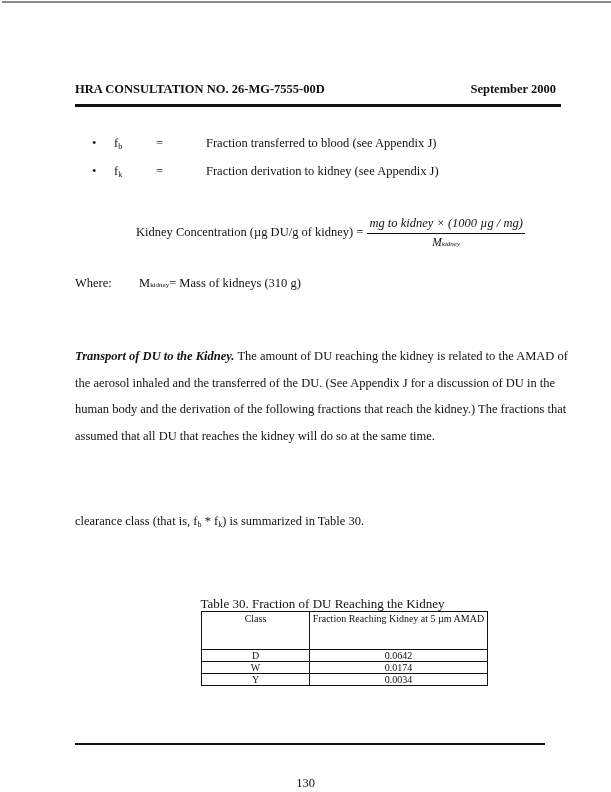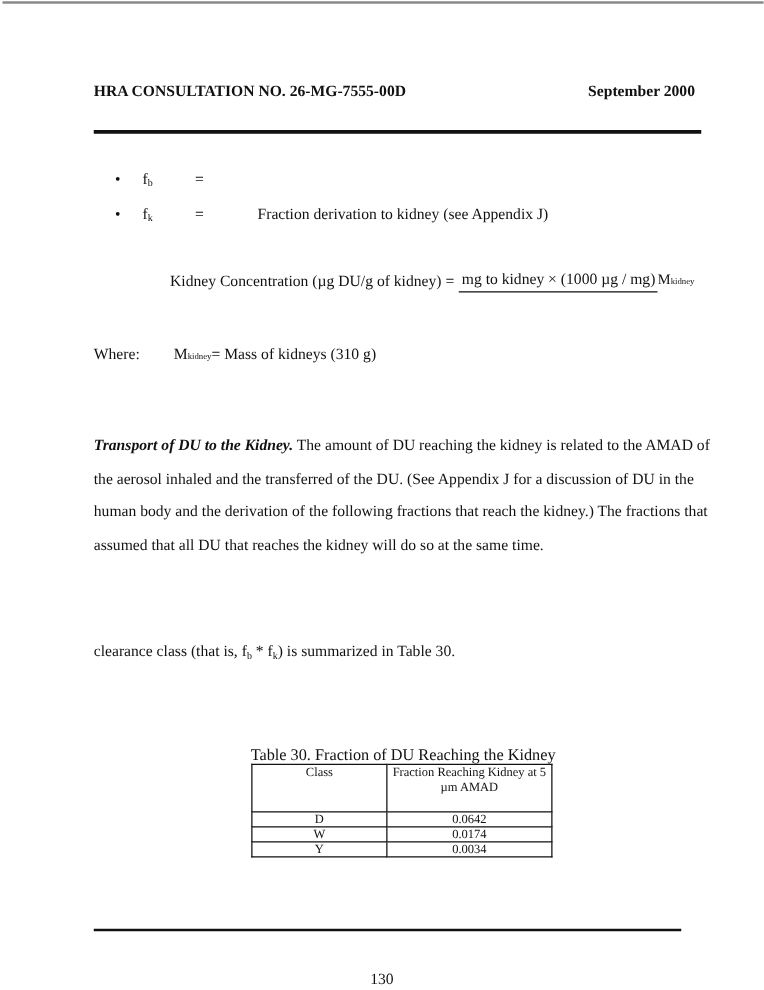--- a/index.html
+++ b/index.html
@@ -1,38 +1,38 @@
 <!DOCTYPE html>
 <html><head>
 <meta charset="utf-8">
 <style>
   html, body { margin: 0; padding: 0; background: #ffffff; }
   body { width: 611px; height: 792px; position: relative; overflow: hidden;
          font-family: "Liberation Serif", serif; color: #111; }
   .top-rule { position: absolute; left: 2px; right: 0; top: 1px; height: 2px; background: #8a8a8a; }
-  .header { position: absolute; left: 75px; right: 55px; top: 66px; font-weight: bold; font-size: 12.5px;
+  .header { position: absolute; left: 75px; right: 55px; top: 82px; font-weight: bold; font-size: 12.5px;
             display: flex; justify-content: space-between; }
   .header-rule { position: absolute; left: 75px; width: 486px; top: 104px; height: 3px; background: #111; }
   .bullet-row { position: absolute; left: 92px; font-size: 12.5px; display: flex; align-items: baseline; }
   .bullet-dot { width: 22px; }
   .bullet-sym { width: 42px; }
   .bullet-eq { width: 50px; }
   .sub { font-size: 8px; vertical-align: -2px; }
   .formula { position: absolute; left: 136px; top: 216px; font-size: 12.5px; display: flex; align-items: center; }
-  .frac { display: inline-flex; flex-direction: row; margin-left: 4px; }
+  .frac { display: inline-flex; flex-direction: column; align-items: center; margin-left: 4px; font-style: italic; }
   .frac-num { padding: 0 2px 2px 2px; border-bottom: 1px solid #111; font-size: 12.5px; }
   .frac-den { padding-top: 2px; font-size: 11.5px; }
   .small { font-size: 7px; }
   .where { position: absolute; left: 75px; top: 276px; font-size: 12.5px; display: flex; align-items: flex-end; }
   .where-label { width: 64px; }
   .para { position: absolute; left: 75px; width: 500px; font-size: 12.5px; line-height: 26.5px; }
   .para p { margin: 0; white-space: nowrap; }
   .bold-italic { font-weight: bold; font-style: italic; }
   .table-caption { position: absolute; left: 200px; top: 596px; width: 245px; font-size: 13px; text-align: center; }
-  table.data { position: absolute; left: 201px; top: 611px; width: 241px; border-collapse: collapse;
+  table.data { position: absolute; left: 201px; top: 611px; width: 287px; border-collapse: collapse;
                font-size: 10px; }
   table.data th, table.data td { border: 1.2px solid #111; text-align: center; padding: 0; }
   table.data th { font-weight: normal; vertical-align: top; height: 36px; line-height: 12px; padding-top: 1px; }
   table.data td { height: 11px; line-height: 11px; }
   table.data th.c1, table.data td.c1 { width: 107px; }
   .footer-rule { position: absolute; left: 75px; width: 470px; top: 743px; height: 2px; background: #111; }
   .page-num { position: absolute; left: 0; right: 0; top: 776px; text-align: center; font-size: 12.5px; }
 </style>
 </head>
 <body>
@@ -42,20 +42,21 @@
 <div class="header">
   <span>HRA CONSULTATION NO. 26-MG-7555-00D</span>
   <span>September 2000</span>
 </div>
 <div class="header-rule"></div>
 
 <div class="bullet-row" style="top:136px;">
   <span class="bullet-dot">•</span>
   <span class="bullet-sym"><span>f</span><span class="sub">b</span></span>
   <span class="bullet-eq">=</span>
+  <span>Fraction transferred to blood (see Appendix J)</span>
 </div>
 <div class="bullet-row" style="top:164px;">
   <span class="bullet-dot">•</span>
   <span class="bullet-sym"><span>f</span><span class="sub">k</span></span>
   <span class="bullet-eq">=</span>
   <span>Fraction derivation to kidney (see Appendix J)</span>
 </div>
 
 <div class="formula">
   <span>Kidney Concentration (µg DU/g of kidney) =</span>

